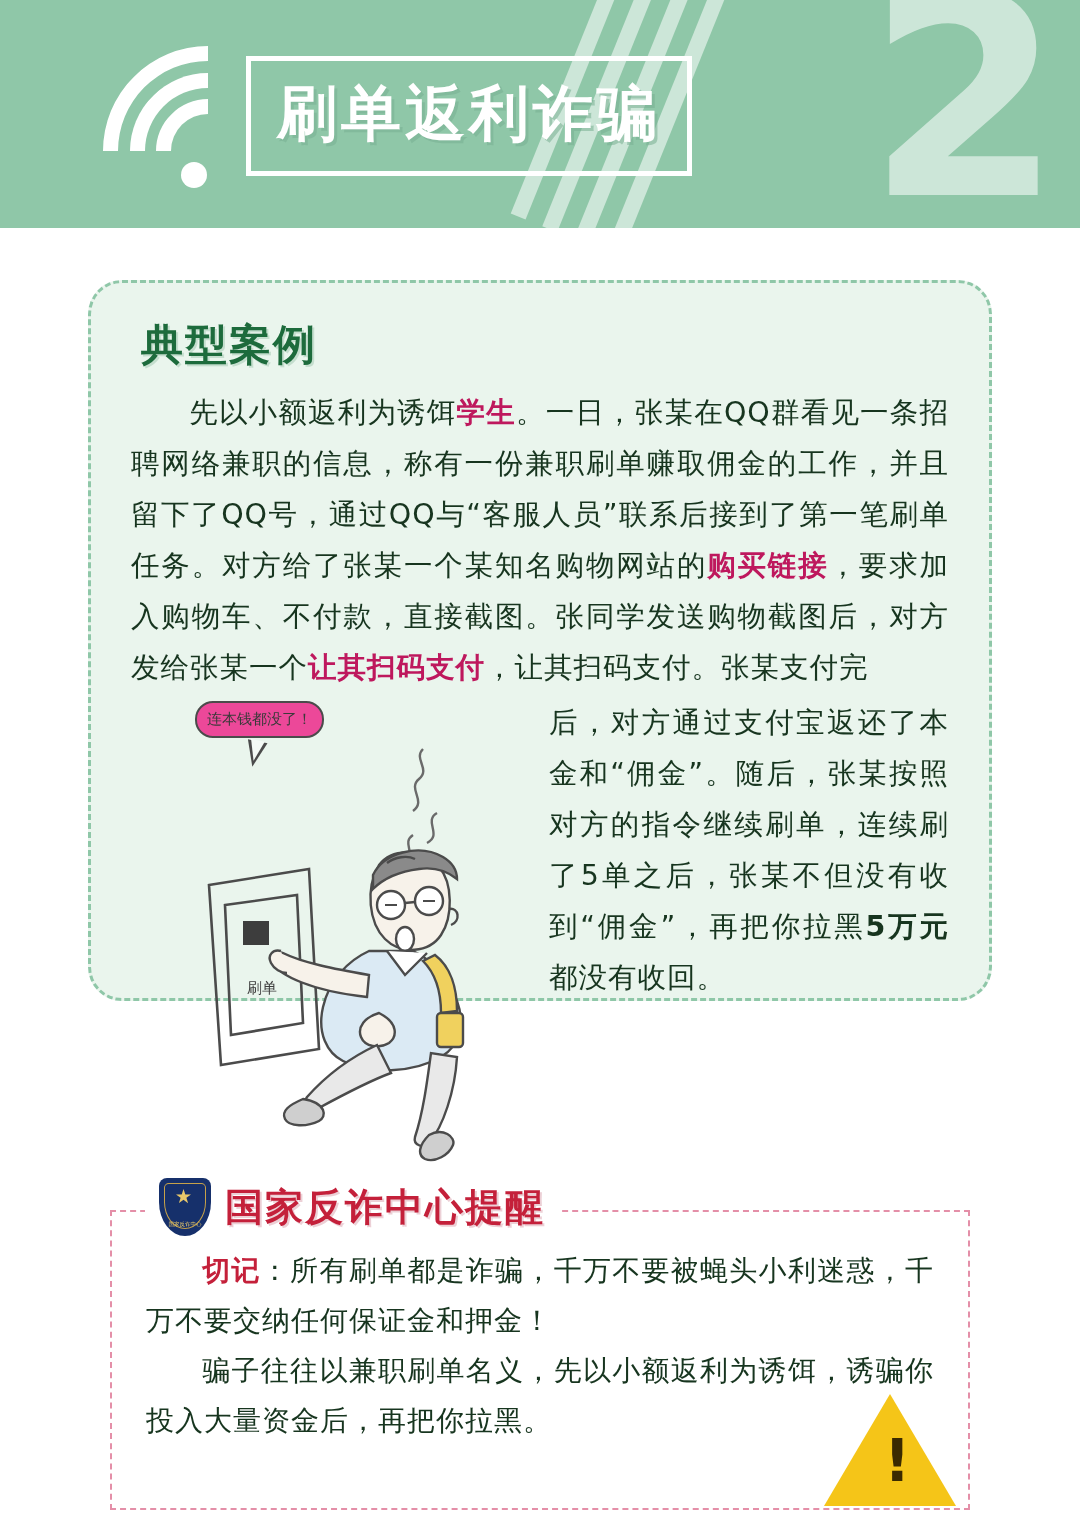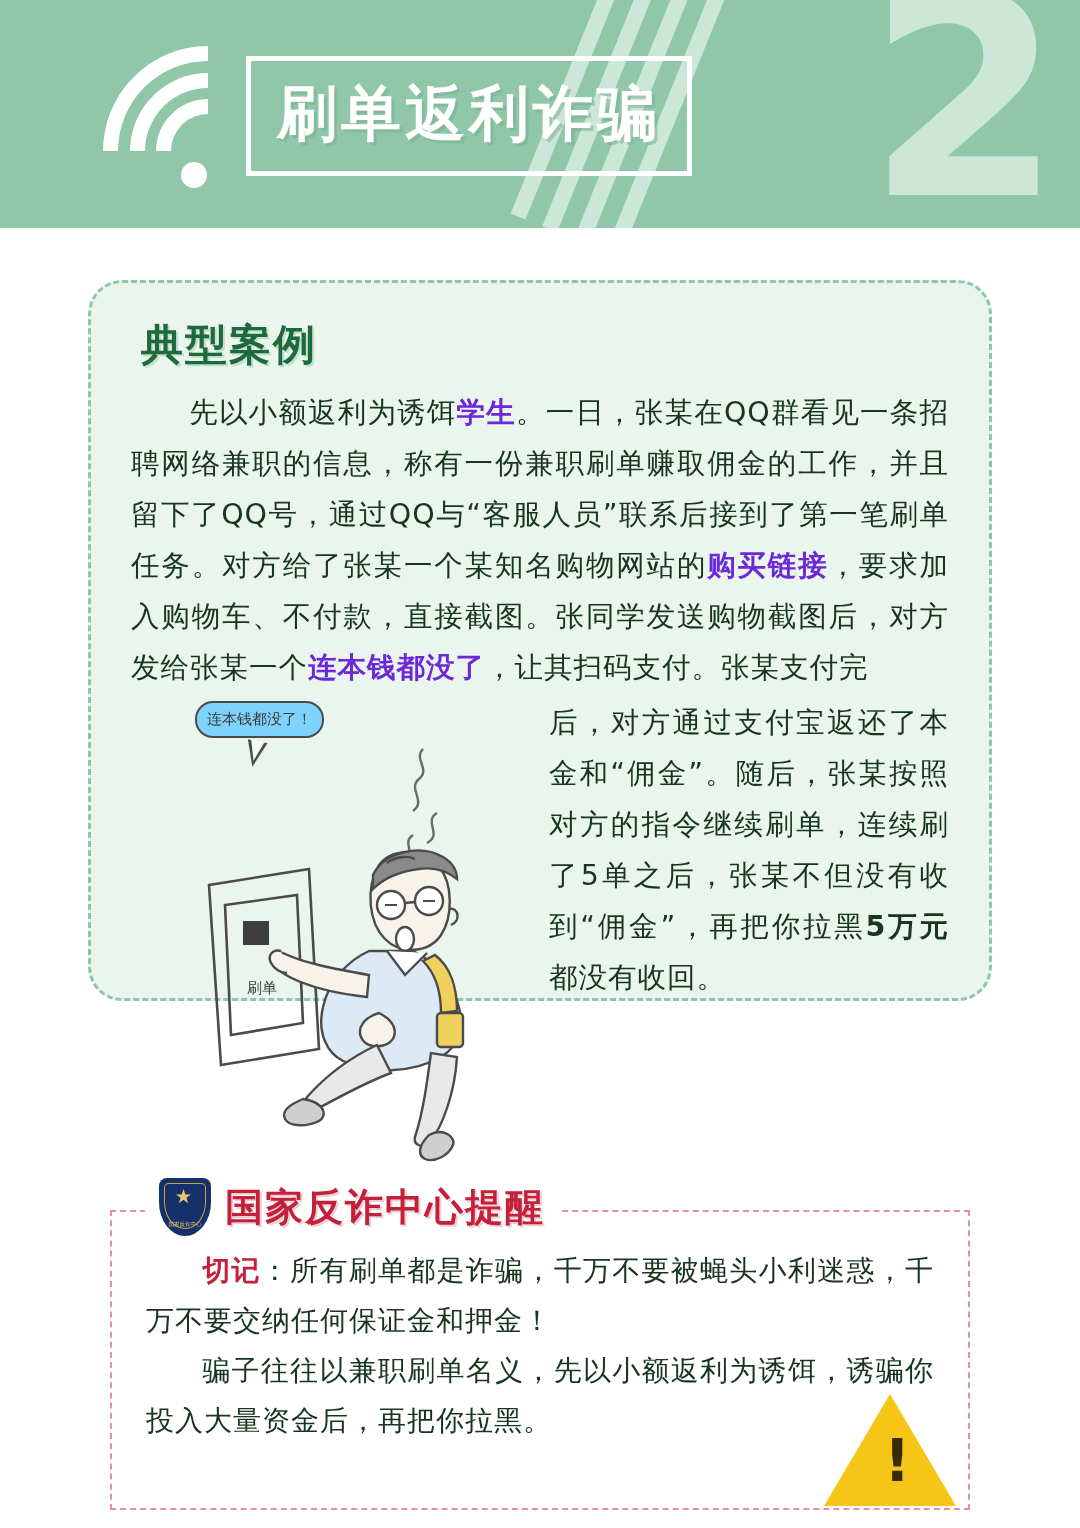--- a/index.html
+++ b/index.html
@@ -124,21 +124,21 @@
   .case-body {
     font-family: "DejaVu Sans", sans-serif;
     font-size: 28.5px;
     line-height: 51px;
     color: #17351f;
     text-align: justify;
     text-justify: inter-ideograph;
     letter-spacing: 1px;
   }
   .case-body .indent { display: inline-block; width: 58px; }
-  .case-body b { font-weight: bold; color: #6d28d9; }
+  .case-body b { font-weight: bold; color: #be185d; }
 
   .illus-wrap {
     position: relative;
     width: 100%;
     height: 500px;
   }
   .illus {
     position: absolute;
     left: 60px;
     top: 0;
@@ -266,21 +266,21 @@
   
   .bubble {
     position: absolute;
     left: 4px; top: 8px;
     border: 2px solid #4b4b4b;
     border-radius: 18px;
     padding: 7px 10px;
     font-family: "DejaVu Sans", sans-serif;
     font-size: 15px;
     color: #3a3a3a;
-    background: #7dd3fc;
+    background: #ec4899;
     white-space: nowrap;
   }
   .bubble-tail {
     position: absolute;
     left: 54px; top: 48px;
     width: 0; height: 0;
     border-left: 10px solid transparent;
     border-right: 10px solid transparent;
     border-top: 26px solid #4b4b4b;
     transform: rotate(12deg);
@@ -314,21 +314,21 @@
   </div>
   <div class="title-box">
     <div class="title-text">刷单返利诈骗</div>
   </div>
 </div>
 
 <div class="case-card">
   <div class="case-title">典型案例</div>
 
   <div class="case-body">
-    <span class="indent"></span><span>先以小额返利为诱饵</span><b>学生</b><span>。一日，张某在QQ群看见一条招聘网络兼职的信息，称有一份兼职刷单赚取佣金的工作，并且留下了QQ号，通过QQ与“客服人员”联系后接到了第一笔刷单任务。对方给了张某一个某知名购物网站的</span><b>购买链接</b><span>，要求加入购物车、不付款，直接截图。张同学发送购物截图后，对方发给张某一个</span><b>连本钱都没了</b><span>，让其扫码支付。张某支付完</span>
+    <span class="indent"></span><span>先以小额返利为诱饵</span><b>学生</b><span>。一日，张某在QQ群看见一条招聘网络兼职的信息，称有一份兼职刷单赚取佣金的工作，并且留下了QQ号，通过QQ与“客服人员”联系后接到了第一笔刷单任务。对方给了张某一个某知名购物网站的</span><b>购买链接</b><span>，要求加入购物车、不付款，直接截图。张同学发送购物截图后，对方发给张某一个</span><b>让其扫码支付</b><span>，让其扫码支付。张某支付完</span>
   </div>
 
   <div class="illus-wrap">
 
     <div class="illus">
       <div class="bubble">连本钱都没了！</div>
       <div class="bubble-tail"></div>
 
       <svg width="400" height="470" viewBox="0 0 400 470">
 

